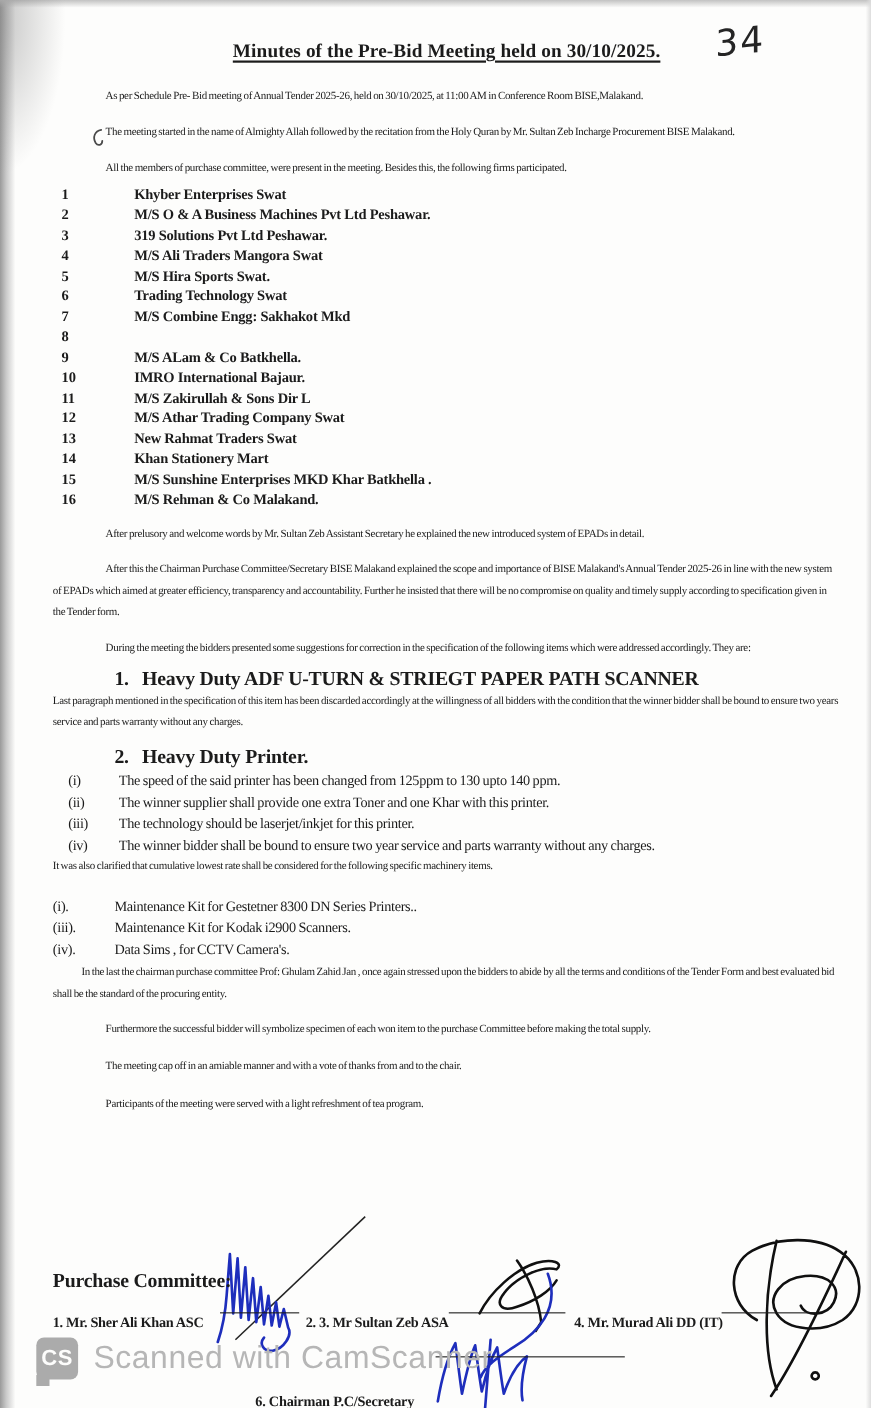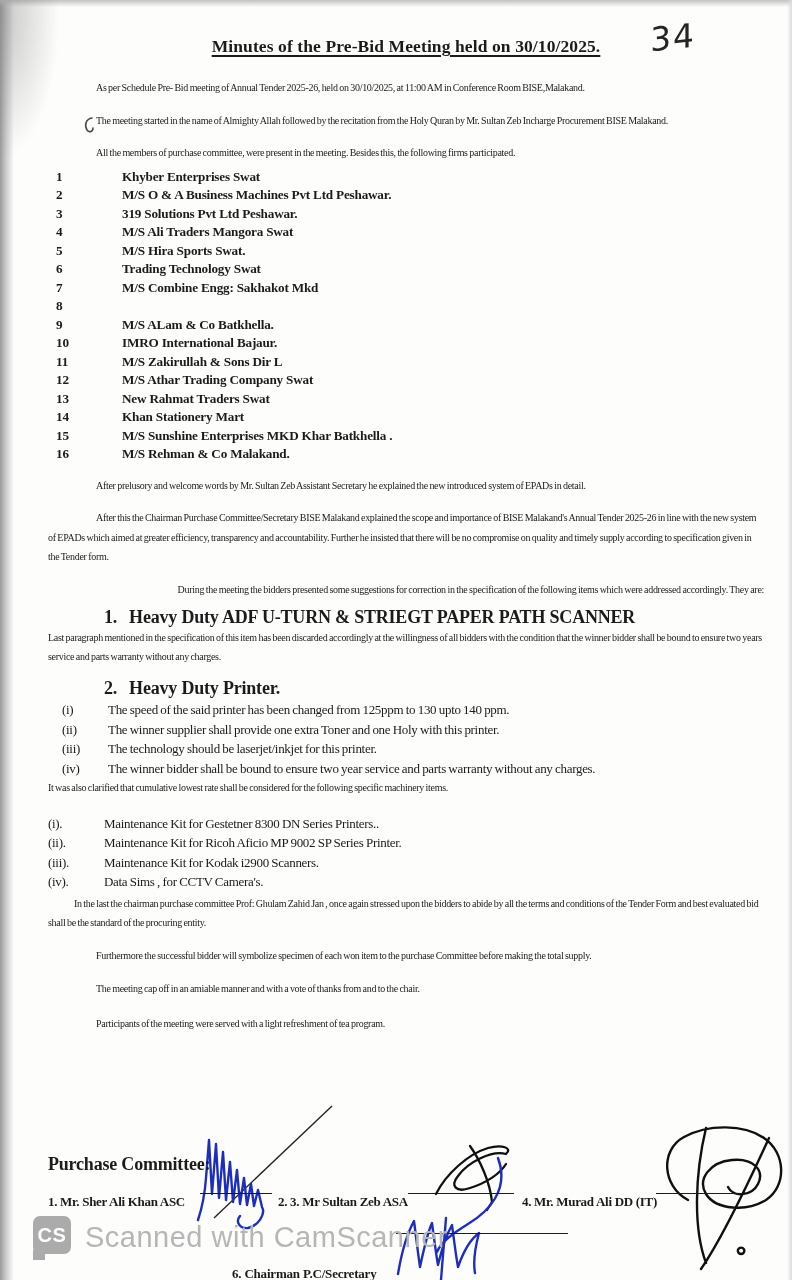--- a/index.html
+++ b/index.html
@@ -34,21 +34,21 @@
   .ind{text-indent:48px;}
   .ind-sm{text-indent:26px;}
   .one{white-space:nowrap;}
 
   .firms{margin:0 0 12px 8px;}
   .firm-row{display:flex;font-size:13.2px;line-height:18.5px;font-weight:600;letter-spacing:-.2px;}
   .firm-num{width:66px;flex:0 0 66px;}
 
   .item-head{font-size:18px;font-weight:bold;line-height:19.5px;margin:0;letter-spacing:-.2px;}
   .item-head .ih-num{display:inline-block;margin-left:56px;margin-right:12px;}
-  .mb2{margin-bottom:2px;} .mb9{margin-bottom:9px;text-align:right;} .mb12{margin-bottom:12px;}
+  .mb2{margin-bottom:2px;} .mb9{margin-bottom:9px;} .mb12{margin-bottom:12px;}
   .mb13{margin-bottom:13px;} .mb14{margin-bottom:14px;} .mb15{margin-bottom:15px;} .mb16{margin-bottom:16px;}
   .mb0{margin-bottom:0;}
 
   .sub-row{display:flex;font-size:13px;line-height:19.5px;letter-spacing:-.3px;word-spacing:-.5px;}
   .sub-num{width:60px;flex:0 0 60px;padding-left:14px;box-sizing:border-box;}
   .mach-row{display:flex;font-size:13px;line-height:19.5px;letter-spacing:-.3px;word-spacing:-.5px;}
   .mach-num{width:56px;flex:0 0 56px;}
 
   
   .pageno{position:absolute;left:650px;top:18px;z-index:6;
@@ -65,21 +65,21 @@
   .sig4-label{position:absolute;font-size:13px;font-weight:bold;left:232px;top:88px;letter-spacing:-.2px;margin-top:32px;}
   .sig-line{position:absolute;border-bottom:1.6px solid #1c1c1c;}
   .line1{left:200px;top:47px;width:72px;}
   .line2{left:408px;top:47px;width:106px;}
   .line3{left:656px;top:47px;width:86px;}
   .line4{left:396px;top:87px;width:172px;}
 
   .sig-svg{position:absolute;left:0;top:1090px;width:792px;height:190px;z-index:3;pointer-events:none;}
 
   
-  .watermark{position:absolute;left:33px;top:1216px;display:flex;align-items:flex-end;z-index:6;}
+  .watermark{position:absolute;left:33px;top:1216px;display:flex;align-items:center;z-index:6;}
   .cs-box{position:relative;width:38px;height:38px;background:#ababab;border-radius:7px;
     display:flex;align-items:center;justify-content:center;}
   .cs-box::after{content:"";position:absolute;left:0;bottom:-6px;width:12px;height:10px;background:#ababab;}
   .cs-text{font-family:"Liberation Sans",sans-serif;font-weight:bold;font-size:20px;color:#fdfdfc;letter-spacing:.5px;}
   .wm-text{font-family:"Liberation Sans",sans-serif;font-size:29px;color:#b6b6b6;margin-left:14px;letter-spacing:.5px;}
 </style>
 </head>
 <body>
 
 <div class="sheet">
@@ -176,41 +176,37 @@
 
     <div class="item-head one mb2"><span class="ih-num">2.</span><span>Heavy Duty Printer.</span></div>
 
     <div>
       <div class="sub-row one">
           <span class="sub-num">(i)</span>
           <span>The speed of the said printer has been changed from 125ppm to 130 upto 140 ppm.</span>
         </div>
       <div class="sub-row one">
           <span class="sub-num">(ii)</span>
-          <span>The winner supplier shall provide one extra Toner and one Holy with this printer.</span>
+          <span>The winner supplier shall provide one extra Toner and one Khar with this printer.</span>
         </div>
       <div class="sub-row one">
           <span class="sub-num">(iii)</span>
           <span>The technology should be laserjet/inkjet for this printer.</span>
         </div>
       <div class="sub-row one">
           <span class="sub-num">(iv)</span>
           <span>The winner bidder shall be bound to ensure two year service and parts warranty without any charges.</span>
         </div>
     </div>
     <p class="para one mb16">It was also clarified that cumulative lowest rate shall be considered for the following specific machinery items.</p>
 
     <div class="mb2">
       <div class="mach-row one">
           <span class="mach-num">(i).</span>
           <span>Maintenance Kit for Gestetner 8300 DN Series Printers..</span>
-        </div>
-      <div class="mach-row one">
-          <span class="mach-num">(ii).</span>
-          <span>Maintenance Kit for Ricoh Aficio MP 9002 SP Series Printer.</span>
         </div>
       <div class="mach-row one">
           <span class="mach-num">(iii).</span>
           <span>Maintenance Kit for Kodak i2900 Scanners.</span>
         </div>
       <div class="mach-row one">
           <span class="mach-num">(iv).</span>
           <span>Data Sims , for CCTV Camera's.</span>
         </div>
     </div>

